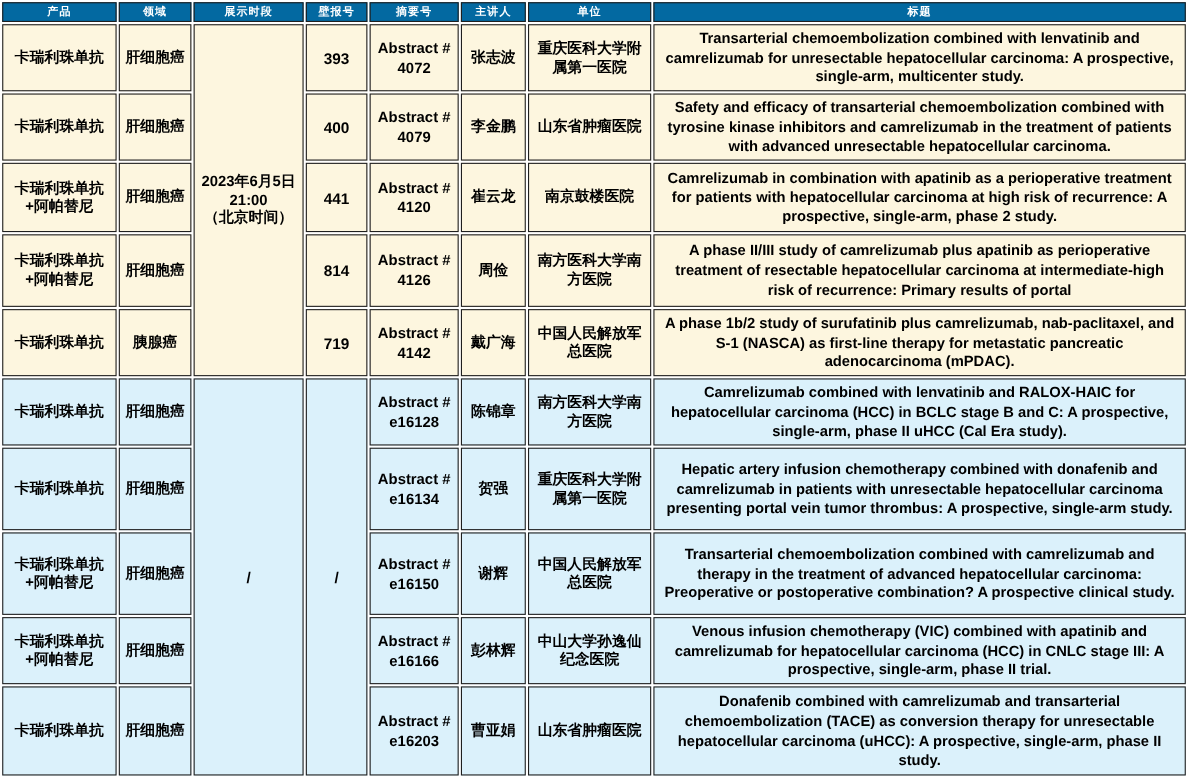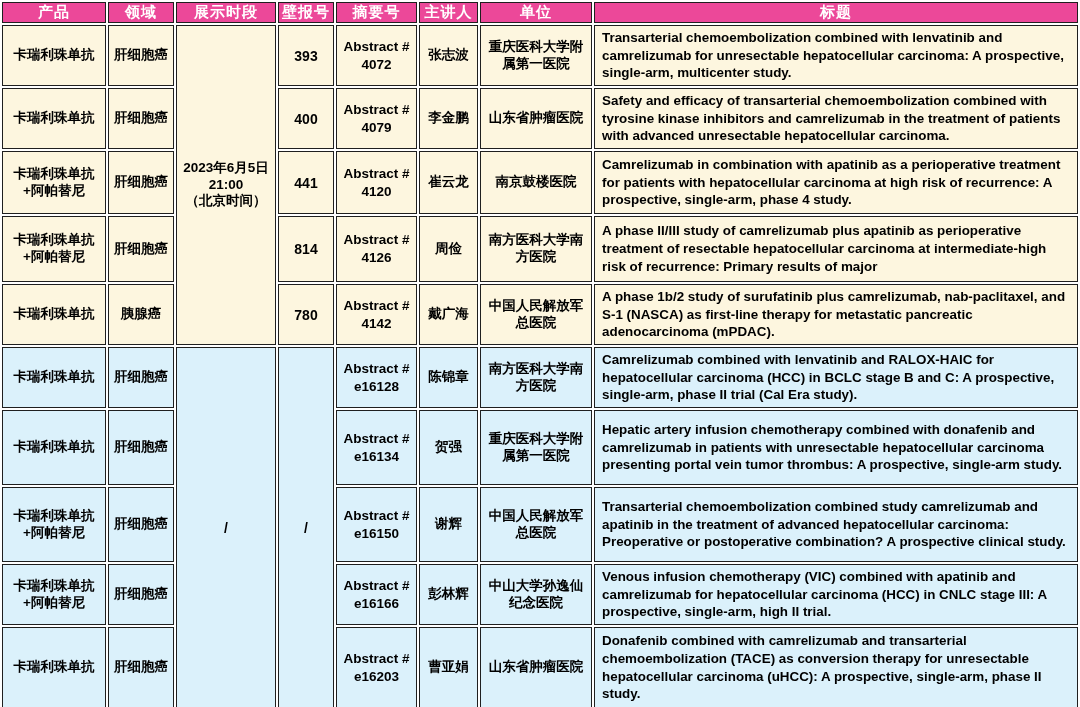--- a/index.html
+++ b/index.html
@@ -1,28 +1,28 @@
 <!DOCTYPE html>
 <html><head>
 <meta charset="utf-8">
 <style>
   html,body{margin:0;padding:0;background:#ffffff;}
   body{width:1080px;height:707px;overflow:hidden;
        font-family:"Liberation Sans","DejaVu Sans",sans-serif;}
   table{width:1080px;table-layout:fixed;border-collapse:separate;border-spacing:2px;background:#ffffff;}
   th,td{box-sizing:border-box;border:1.5px solid #1f1f1f;vertical-align:middle;
         text-align:center;font-weight:700;color:#000;padding:1px 2px;overflow:hidden;}
-  th{background:#ec4899;color:#ffffff;font-size:15px;letter-spacing:1px;padding:0;}
+  th{background:#0369a1;color:#ffffff;font-size:10px;letter-spacing:1px;padding:0;}
   tr.hdr{height:18px;}
   td.sec1{background:#FDF6DF;}
   td.sec2{background:#DBF1FB;}
   td.zh{font-size:13.5px;line-height:1.25;}
   td.num{font-size:14px;}
   td.abs{font-size:13.5px;line-height:1.3;}
-  td.title-cell{text-align:left;font-size:13.4px;line-height:1.34;padding:2px 7px;}
+  td.title-cell{text-align:center;font-size:13.4px;line-height:1.34;padding:2px 7px;}
   .pre{white-space:pre-line;}
 </style>
 </head>
 <body>
 
 <table>
   <colgroup>
     <col style="width:104px">
       <col style="width:66px">
       <col style="width:100px">
@@ -71,83 +71,83 @@
     </tr>
     <tr style="height:63px">
       <td class="sec1 zh pre">卡瑞利珠单抗
 +阿帕替尼</td>
       <td class="sec1 zh">肝细胞癌</td>
       <td class="sec1 num">441</td>
       <td class="sec1 abs pre">Abstract #
 4120</td>
       <td class="sec1 zh">崔云龙</td>
       <td class="sec1 zh">南京鼓楼医院</td>
-      <td class="sec1 title-cell">Camrelizumab in combination with apatinib as a perioperative treatment for patients with hepatocellular carcinoma at high risk of recurrence: A prospective, single-arm, phase 4 study.</td>
+      <td class="sec1 title-cell">Camrelizumab in combination with apatinib as a perioperative treatment for patients with hepatocellular carcinoma at high risk of recurrence: A prospective, single-arm, phase 2 study.</td>
     </tr>
     <tr style="height:66px">
       <td class="sec1 zh pre">卡瑞利珠单抗
 +阿帕替尼</td>
       <td class="sec1 zh">肝细胞癌</td>
       <td class="sec1 num">814</td>
       <td class="sec1 abs pre">Abstract #
 4126</td>
       <td class="sec1 zh">周俭</td>
       <td class="sec1 zh">南方医科大学南方医院</td>
-      <td class="sec1 title-cell">A phase II/III study of camrelizumab plus apatinib as perioperative treatment of resectable hepatocellular carcinoma at intermediate-high risk of recurrence: Primary results of major</td>
+      <td class="sec1 title-cell">A phase II/III study of camrelizumab plus apatinib as perioperative treatment of resectable hepatocellular carcinoma at intermediate-high risk of recurrence: Primary results of portal</td>
     </tr>
     <tr style="height:61px">
       <td class="sec1 zh pre">卡瑞利珠单抗</td>
       <td class="sec1 zh">胰腺癌</td>
-      <td class="sec1 num">780</td>
+      <td class="sec1 num">719</td>
       <td class="sec1 abs pre">Abstract #
 4142</td>
       <td class="sec1 zh">戴广海</td>
       <td class="sec1 zh">中国人民解放军总医院</td>
       <td class="sec1 title-cell">A phase 1b/2 study of surufatinib plus camrelizumab, nab-paclitaxel, and S-1 (NASCA) as first-line therapy for metastatic pancreatic adenocarcinoma (mPDAC).</td>
     </tr>
 
     <tr style="height:61px">
       <td class="sec2 zh pre">卡瑞利珠单抗</td>
       <td class="sec2 zh">肝细胞癌</td>
       <td class="sec2 num" rowspan="5">/</td>
       <td class="sec2 num" rowspan="5">/</td>
       <td class="sec2 abs pre">Abstract #
 e16128</td>
       <td class="sec2 zh">陈锦章</td>
       <td class="sec2 zh">南方医科大学南方医院</td>
-      <td class="sec2 title-cell">Camrelizumab combined with lenvatinib and RALOX-HAIC for hepatocellular carcinoma (HCC) in BCLC stage B and C: A prospective, single-arm, phase II trial (Cal Era study).</td>
+      <td class="sec2 title-cell">Camrelizumab combined with lenvatinib and RALOX-HAIC for hepatocellular carcinoma (HCC) in BCLC stage B and C: A prospective, single-arm, phase II uHCC (Cal Era study).</td>
     </tr>
     <tr style="height:75px">
       <td class="sec2 zh pre">卡瑞利珠单抗</td>
       <td class="sec2 zh">肝细胞癌</td>
       <td class="sec2 abs pre">Abstract #
 e16134</td>
       <td class="sec2 zh">贺强</td>
       <td class="sec2 zh">重庆医科大学附属第一医院</td>
       <td class="sec2 title-cell">Hepatic artery infusion chemotherapy combined with donafenib and camrelizumab in patients with unresectable hepatocellular carcinoma presenting portal vein tumor thrombus: A prospective, single-arm study.</td>
     </tr>
     <tr style="height:75px">
       <td class="sec2 zh pre">卡瑞利珠单抗
 +阿帕替尼</td>
       <td class="sec2 zh">肝细胞癌</td>
       <td class="sec2 abs pre">Abstract #
 e16150</td>
       <td class="sec2 zh">谢辉</td>
       <td class="sec2 zh">中国人民解放军总医院</td>
-      <td class="sec2 title-cell">Transarterial chemoembolization combined study camrelizumab and apatinib in the treatment of advanced hepatocellular carcinoma: Preoperative or postoperative combination? A prospective clinical study.</td>
+      <td class="sec2 title-cell">Transarterial chemoembolization combined with camrelizumab and therapy in the treatment of advanced hepatocellular carcinoma: Preoperative or postoperative combination? A prospective clinical study.</td>
     </tr>
     <tr style="height:61px">
       <td class="sec2 zh pre">卡瑞利珠单抗
 +阿帕替尼</td>
       <td class="sec2 zh">肝细胞癌</td>
       <td class="sec2 abs pre">Abstract #
 e16166</td>
       <td class="sec2 zh">彭林辉</td>
       <td class="sec2 zh">中山大学孙逸仙纪念医院</td>
-      <td class="sec2 title-cell">Venous infusion chemotherapy (VIC) combined with apatinib and camrelizumab for hepatocellular carcinoma (HCC) in CNLC stage III: A prospective, single-arm, high II trial.</td>
+      <td class="sec2 title-cell">Venous infusion chemotherapy (VIC) combined with apatinib and camrelizumab for hepatocellular carcinoma (HCC) in CNLC stage III: A prospective, single-arm, phase II trial.</td>
     </tr>
     <tr style="height:81px">
       <td class="sec2 zh pre">卡瑞利珠单抗</td>
       <td class="sec2 zh">肝细胞癌</td>
       <td class="sec2 abs pre">Abstract #
 e16203</td>
       <td class="sec2 zh">曹亚娟</td>
       <td class="sec2 zh">山东省肿瘤医院</td>
       <td class="sec2 title-cell">Donafenib combined with camrelizumab and transarterial chemoembolization (TACE) as conversion therapy for unresectable hepatocellular carcinoma (uHCC): A prospective, single-arm, phase II study.</td>
     </tr>

